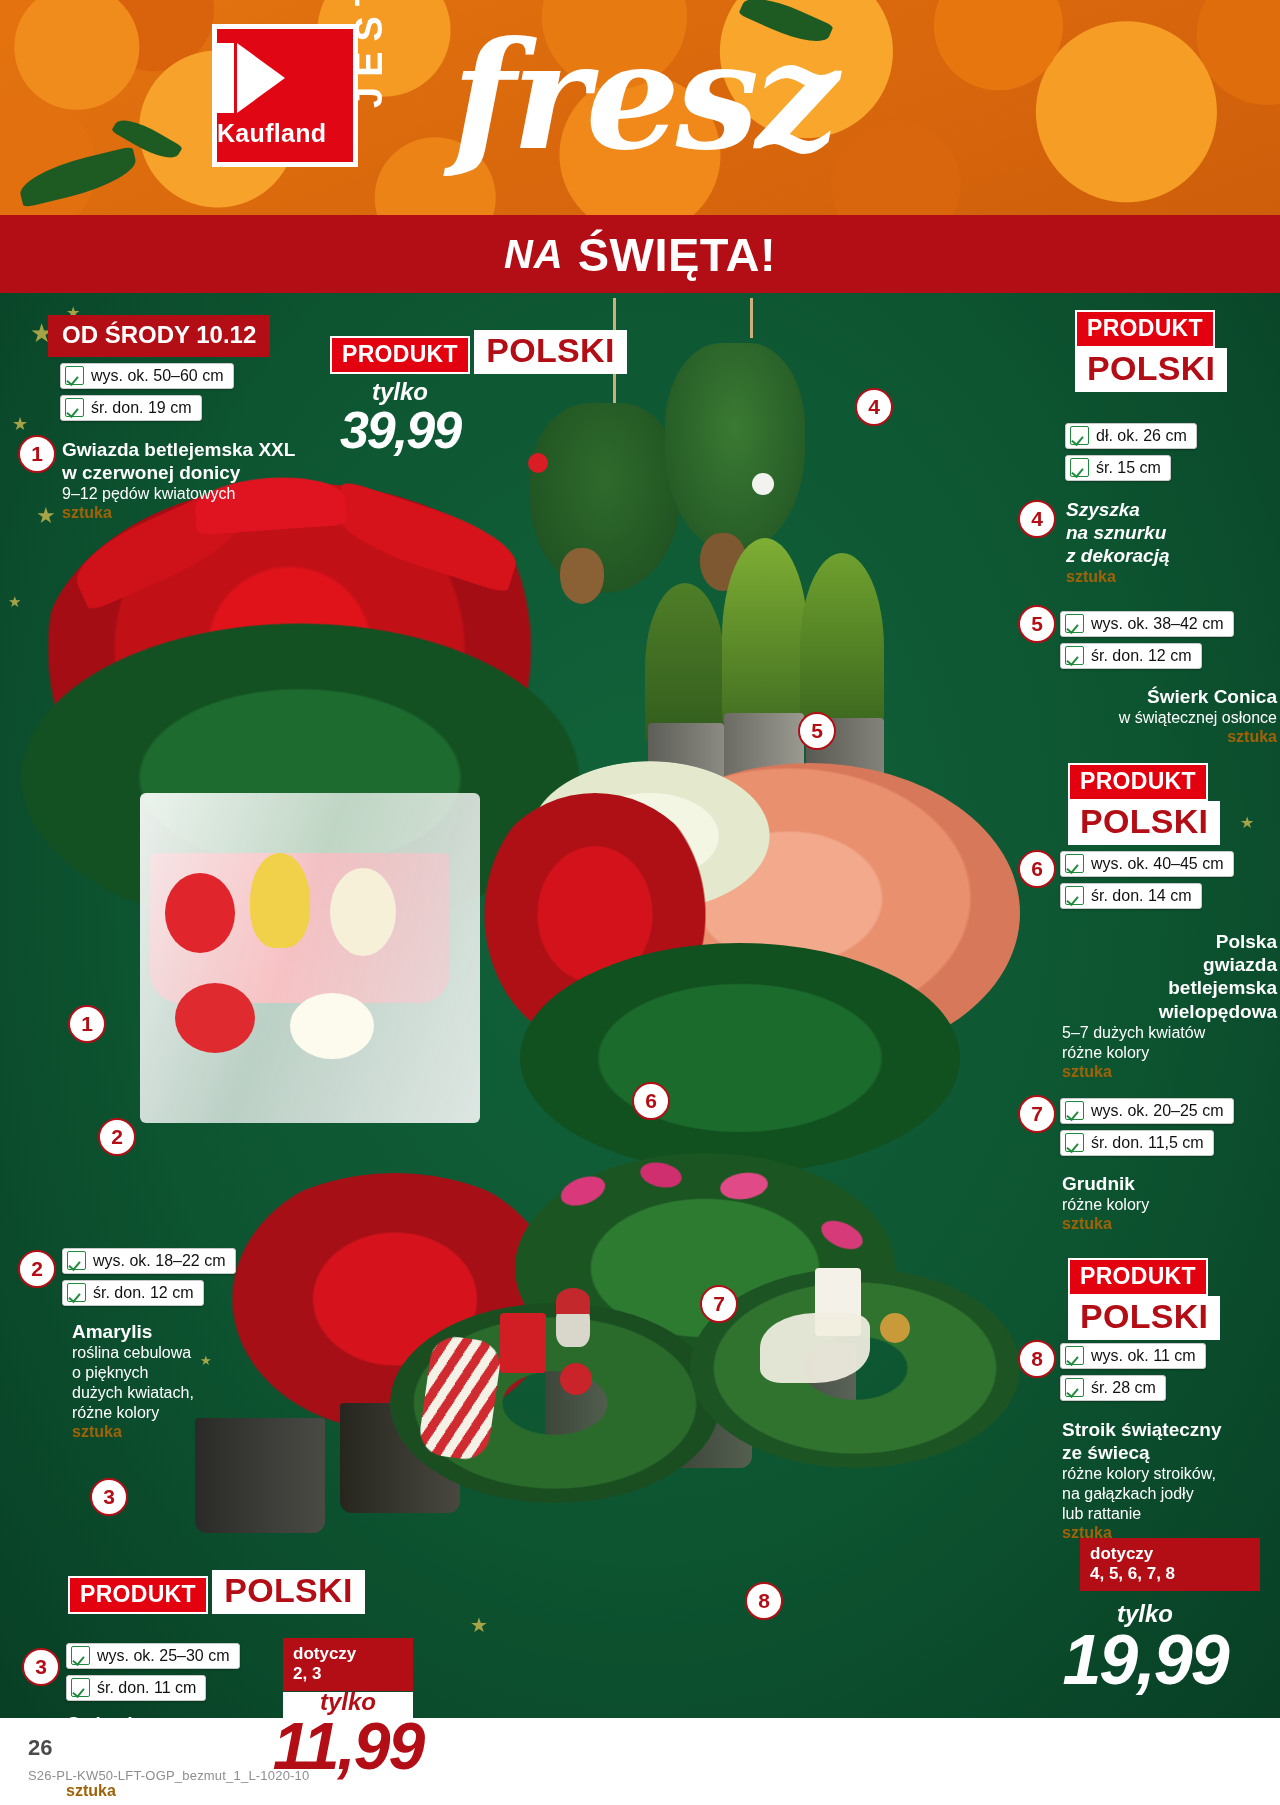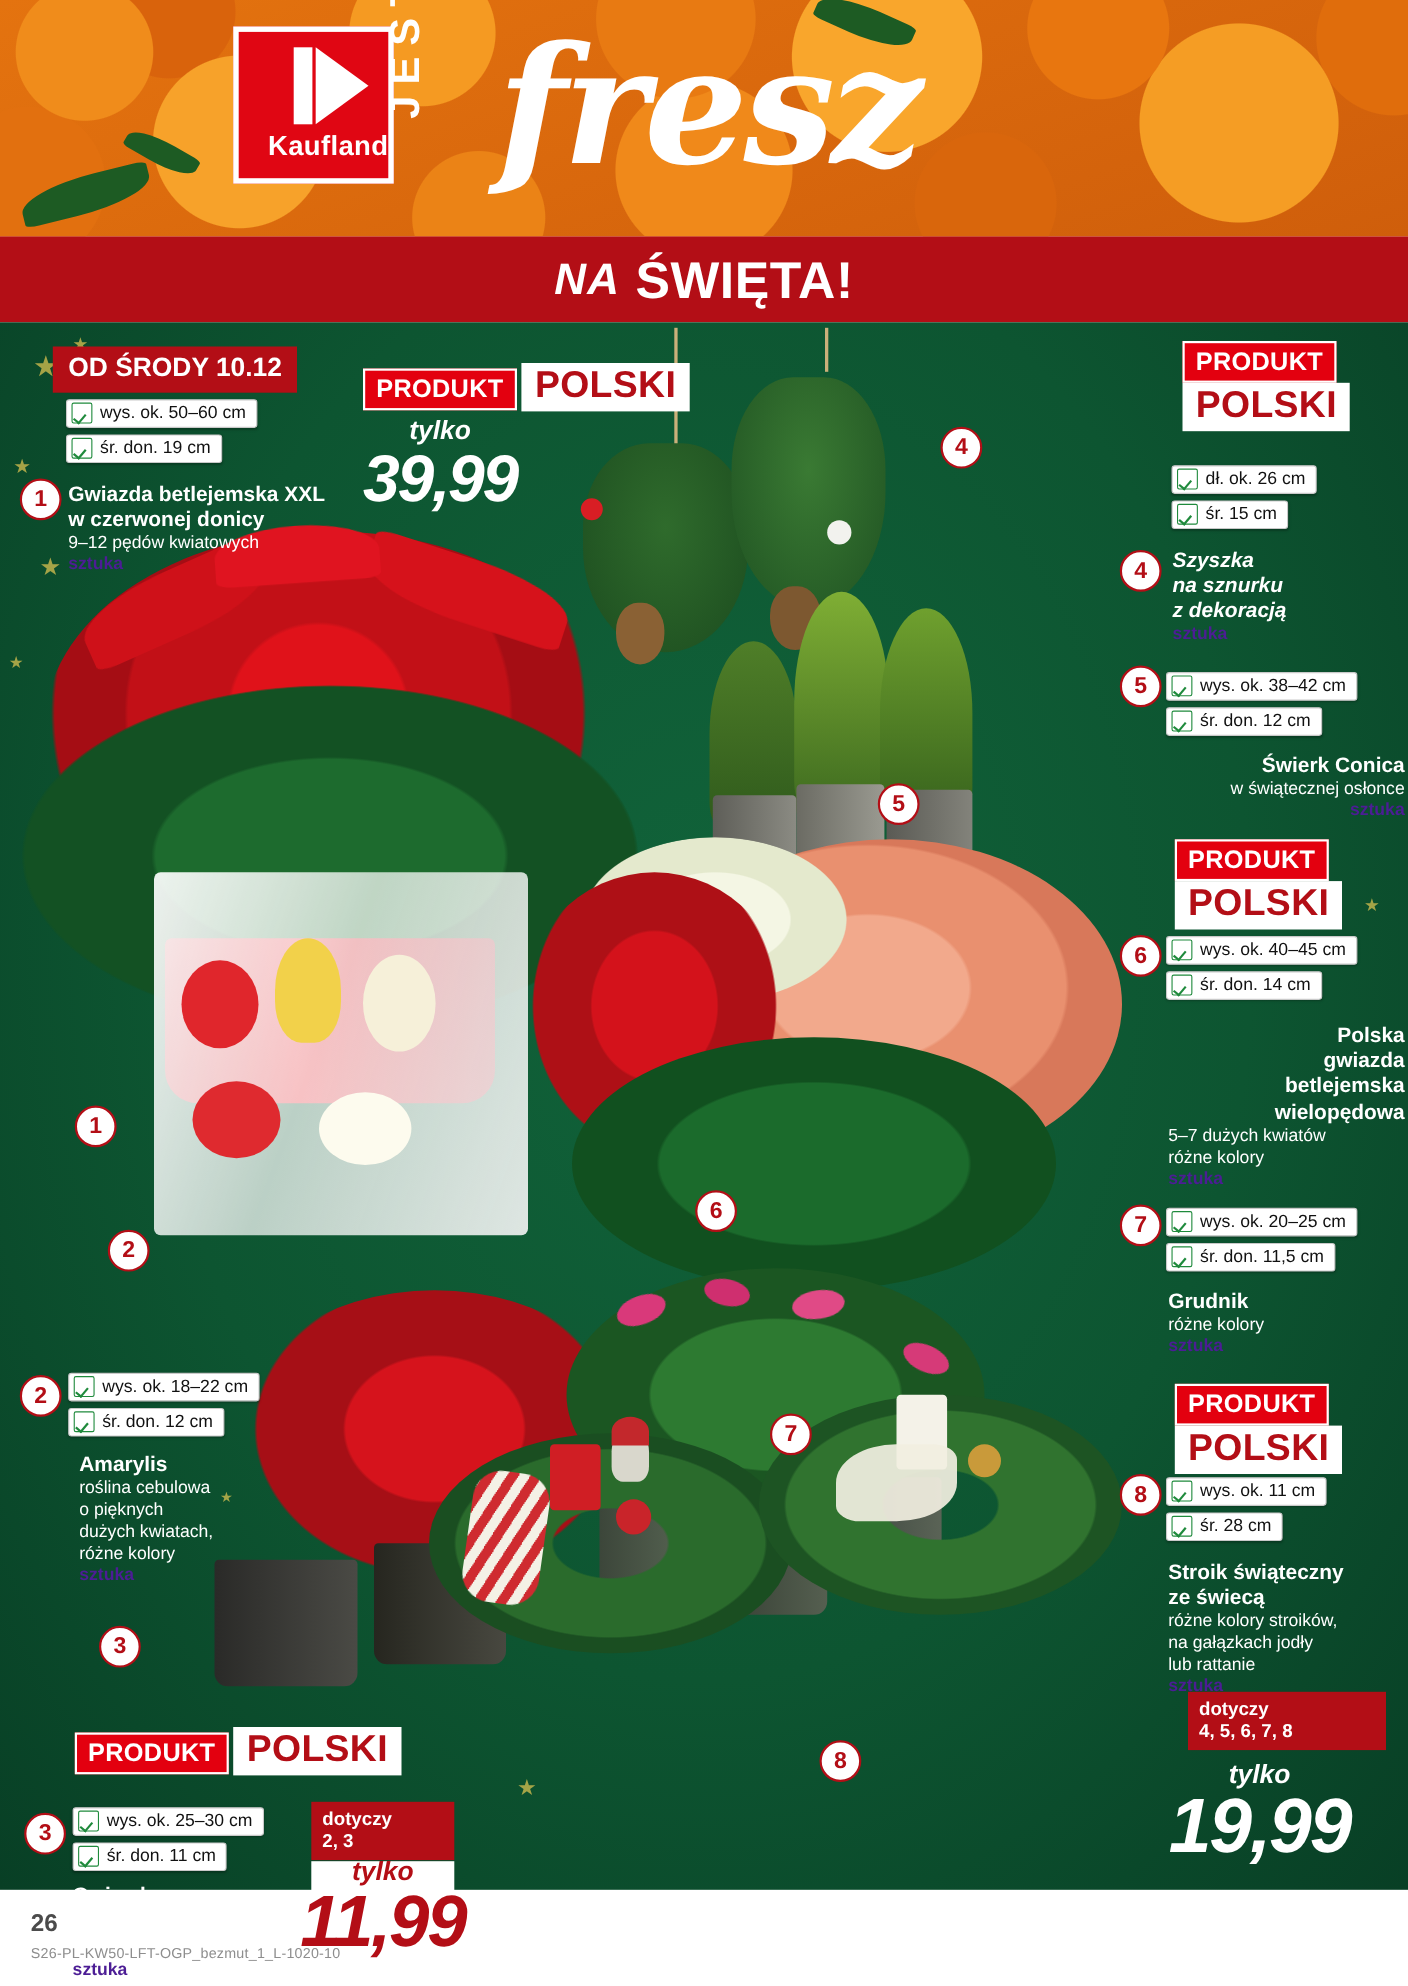--- a/index.html
+++ b/index.html
@@ -23,21 +23,21 @@
       radial-gradient(circle at 78% 12%, #e8760f 0 64px, rgba(0,0,0,0) 65px),
       radial-gradient(circle at 88% 52%, #f59d24 0 90px, rgba(0,0,0,0) 91px),
       radial-gradient(circle at 99% 16%, #e06d0c 0 70px, rgba(0,0,0,0) 71px),
       radial-gradient(circle at 70% 86%, #d9660c 0 64px, rgba(0,0,0,0) 65px),
       radial-gradient(circle at 34% 92%, #eb8316 0 60px, rgba(0,0,0,0) 61px),
       linear-gradient(160deg,#e4730f,#cf5e0b);
   }
   .hero .leaf{position:absolute;background:#1d5b23;border-radius:60% 10% 60% 10%;}
   .logo{position:absolute;left:212px;top:24px;width:146px;height:143px;background:#e00613;
     border:5px solid #fff;box-sizing:border-box;display:flex;flex-direction:column;
-    align-items:flex-end;justify-content:center;}
+    align-items:flex-start;justify-content:center;}
   .logo .kmark{width:86px;height:70px;position:relative;}
   .logo .kmark:before{content:"";position:absolute;left:0;top:0;width:17px;height:70px;background:#fff;}
   .logo .kmark:after{content:"";position:absolute;left:20px;top:0;width:0;height:0;
     border-left:48px solid #fff;border-top:35px solid transparent;border-bottom:35px solid transparent;}
   .logo .kmark i{position:absolute;left:24px;top:12px;width:0;height:0;
     border-left:34px solid #e00613;border-top:23px solid transparent;border-bottom:23px solid transparent;}
   .logo .ktext{color:#fff;font-size:25px;font-weight:bold;letter-spacing:.3px;margin-top:6px;}
   .jest{position:absolute;left:378px;top:30px;color:#fff;font-size:38px;font-weight:bold;
     letter-spacing:10px;transform:rotate(-90deg) translate(-78px,-30px);transform-origin:left top;}
   .fresz{position:absolute;left:452px;top:22px;color:#fff;font-family:"DejaVu Serif",serif;
@@ -62,21 +62,21 @@
   .spec .chk{width:17px;height:17px;background:#fff;border:1.5px solid #1f8a3c;border-radius:2px;
     margin-right:7px;position:relative;flex:0 0 auto;}
   .spec .chk:after{content:"";position:absolute;left:3px;top:7px;width:5px;height:9px;
     border-right:2.6px solid #1f8a3c;border-bottom:2.6px solid #1f8a3c;transform:rotate(40deg);}
   .spec span{font-size:16px;color:#111;white-space:nowrap;text-align:right;}
   .num{position:absolute;width:34px;height:34px;border-radius:50%;background:#fff;border:2.5px solid #b30e16;
     color:#b30e16;font-weight:bold;font-size:21px;display:flex;align-items:center;justify-content:center;}
   .num.onimg{background:#fff;}
   .ttl{font-size:19px;font-weight:bold;color:#fff;line-height:1.22;}
   .sub{font-size:16px;color:#fff;line-height:1.25;}
-  .sztuka{font-size:16px;font-weight:bold;color:#4c1d95;}
+  .sztuka{font-size:16px;font-weight:bold;color:#a16207;}
   .polski{position:absolute;}
   .polski .p1{background:#e3000f;color:#fff;font-weight:bold;font-size:23px;padding:3px 10px 4px;
     display:inline-block;letter-spacing:.3px;border:2px solid #fff;}
   .polski .p2{background:#fff;color:#b30e16;font-weight:bold;font-size:34px;padding:1px 12px 4px;
     display:inline-block;letter-spacing:.3px;}
   .pricebox{position:absolute;text-align:center;}
   .pricebox .tylko{color:#fff;font-size:24px;font-style:italic;font-weight:bold;}
   .pricebox .val{color:#fff;font-weight:bold;font-style:italic;letter-spacing:-2px;}
   .dot{position:absolute;background:#b30e16;color:#fff;font-size:17px;font-weight:bold;
     line-height:1.15;padding:6px 10px 8px;}
@@ -210,21 +210,21 @@
 w czerwonej donicy</div>
   <div class="sub">9–12 pędów kwiatowych</div>
   <div class="sztuka">sztuka</div>
 </div>
 <div class="polski" style="left:330px;top:330px;">
   <div class="p1">PRODUKT</div>
   <div class="p2">POLSKI</div>
 </div>
 <div class="pricebox" style="left:280px;top:378px;width:240px;">
   <div class="tylko">tylko</div>
-  <div class="val" style="font-size:60px;margin-top:-6px;">39,99</div>
+  <div class="val" style="font-size:52px;margin-top:-6px;">39,99</div>
 </div>
 <div class="num onimg" style="left:68px;top:1005px;">1</div>
 
 <div class="num onimg" style="left:98px;top:1118px;">2</div>
 <div class="num" style="left:18px;top:1250px;">2</div>
 <div style="position:absolute;left:62px;top:1245px;">
   <div class="spec">
       <span class="chk"></span>
       <span>wys. ok. 18–22 cm</span>
     </div><br>

